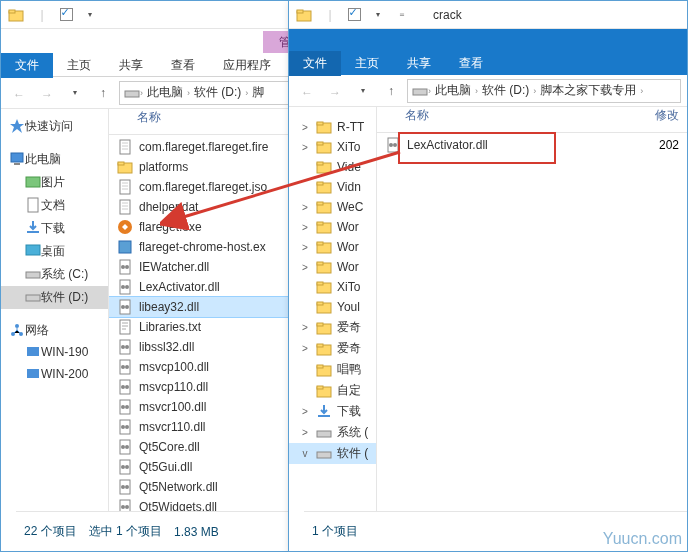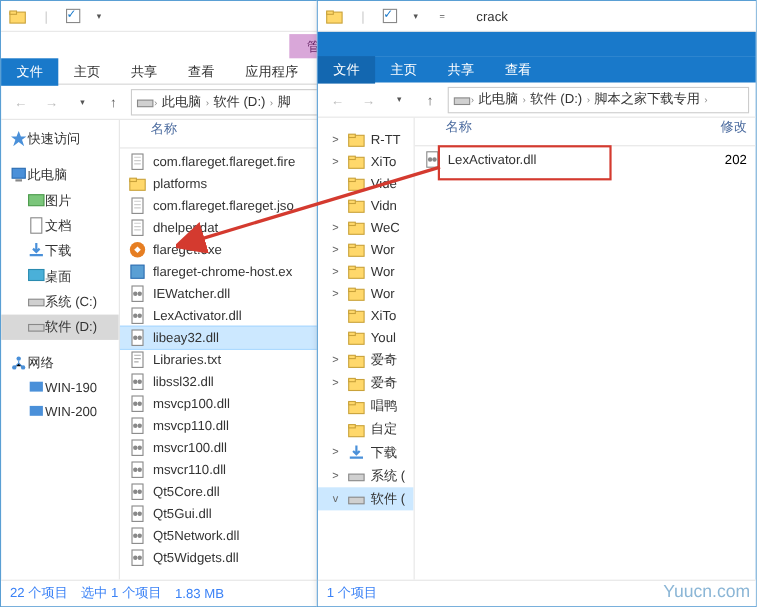--- a/index.html
+++ b/index.html
@@ -30,21 +30,21 @@
 .nav-item.cur{background:#d8d8d8}
 .nav-ico{width:16px;height:16px;flex-shrink:0}
 .nav-txt{color:#333;white-space:nowrap;overflow:hidden;text-overflow:ellipsis}
 .content{flex:1;overflow:hidden}
 .colhdr{height:26px;border-bottom:1px solid #e5e5e5;display:flex;align-items:flex-start;padding-left:28px;color:#4a6a9e}
 .filelist{padding:2px 0}
 .file-row{display:flex;align-items:center;padding:2px 4px 2px 8px;gap:6px;cursor:pointer;white-space:nowrap}
 .file-row.sel{background:#cce8ff;outline:1px solid #99d1ff}
 .file-ico{width:16px;height:16px;flex-shrink:0}
 .file-name{color:#333}
-.statusbar{position:absolute;bottom:0;left:0;right:0;height:24px;border-top:1px solid #e5e5e5;display:flex;align-items:center;padding:0 8px;gap:12px;color:#3b82f6;background:#fff}
+.statusbar{position:absolute;bottom:0;left:15px;right:0;height:40px;border-top:1px solid #e5e5e5;display:flex;align-items:center;padding:0 8px;gap:12px;color:#0c4a6e;background:#fff}
 .w2 .nav{width:88px}
 .w2 .body{height:calc(100% - 130px)}
 .w2 .content .colhdr{display:flex}
 .w2 .colhdr span:first-child{flex:1}
 .w2 .colhdr span:last-child{padding-right:8px}
 .highlight-box{position:absolute;border:2px solid #d43a2f}
 .hb1{left:398px;top:132px;width:158px;height:32px;z-index:5}
 .arrow{position:absolute;z-index:4;pointer-events:none}
 .watermark{position:absolute;right:6px;bottom:4px;color:#8bb6d6;font-size:16px;z-index:10;}
 .folder-tree{padding:4px 0}

